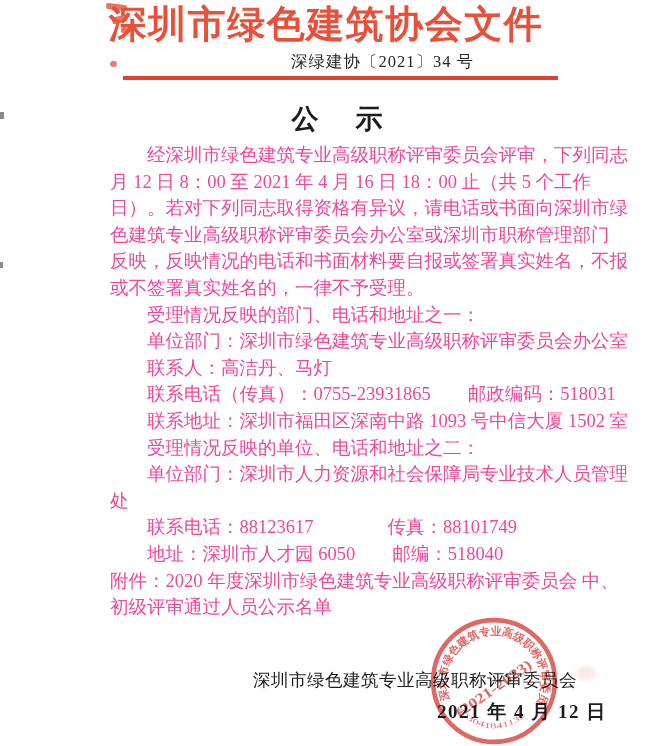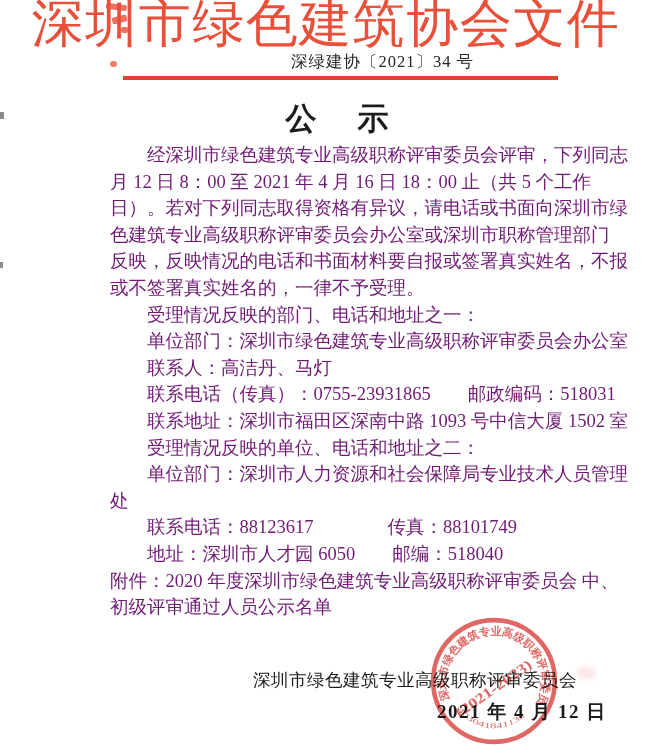--- a/index.html
+++ b/index.html
@@ -7,46 +7,46 @@
     width:659px;height:746px;background:#ffffff;overflow:hidden;
     font-family:"Liberation Serif","DejaVu Serif",serif;
     color:#1e1e1e;
   }
   .page{position:relative;width:659px;height:746px;background:#fff;}
 
   
   .org-title{
     position:absolute;top:0;left:0;width:634px;margin:0;
     text-align:center;text-indent:18px;
-    font-size:52px;line-height:48px;font-weight:400;
+    font-size:38px;line-height:48px;font-weight:700;
     letter-spacing:1.5px;color:var(--accent,#e8503a);
     white-space:nowrap;
   }
   .doc-number{
     position:absolute;top:51px;left:0;width:659px;
     text-align:center;text-indent:10px;
     font-size:16.5px;line-height:22px;letter-spacing:1px;color:#262626;
     white-space:nowrap;
     padding-left:48px;
   }
   .red-rule{
     position:absolute;top:76px;left:123px;width:435px;height:3.5px;
     background:var(--rule,#dd4330);
   }
 
   
   .notice-title{
     position:absolute;top:102px;left:0;width:659px;margin:0;
     text-align:center;text-indent:20px;
-    font-size:31px;line-height:34px;font-weight:600;
+    font-size:27px;line-height:34px;font-weight:600;
     letter-spacing:5px;color:#1c1c1c;white-space:nowrap;
   }
   .body-lines{
     position:absolute;top:142px;left:110px;width:502px;
-    font-size:18.5px;line-height:26.6px;color:#701a75;
+    font-size:18.5px;line-height:26.6px;color:#ec4899;
   }
   .body-lines .line{white-space:nowrap;height:26.6px;}
   .body-lines .line.indent{padding-left:37px;}
 
   
   .signature{
     position:absolute;top:667px;right:82px;
     font-size:17.5px;line-height:26px;letter-spacing:0.5px;
     color:#1c1c1c;white-space:nowrap;
   }

